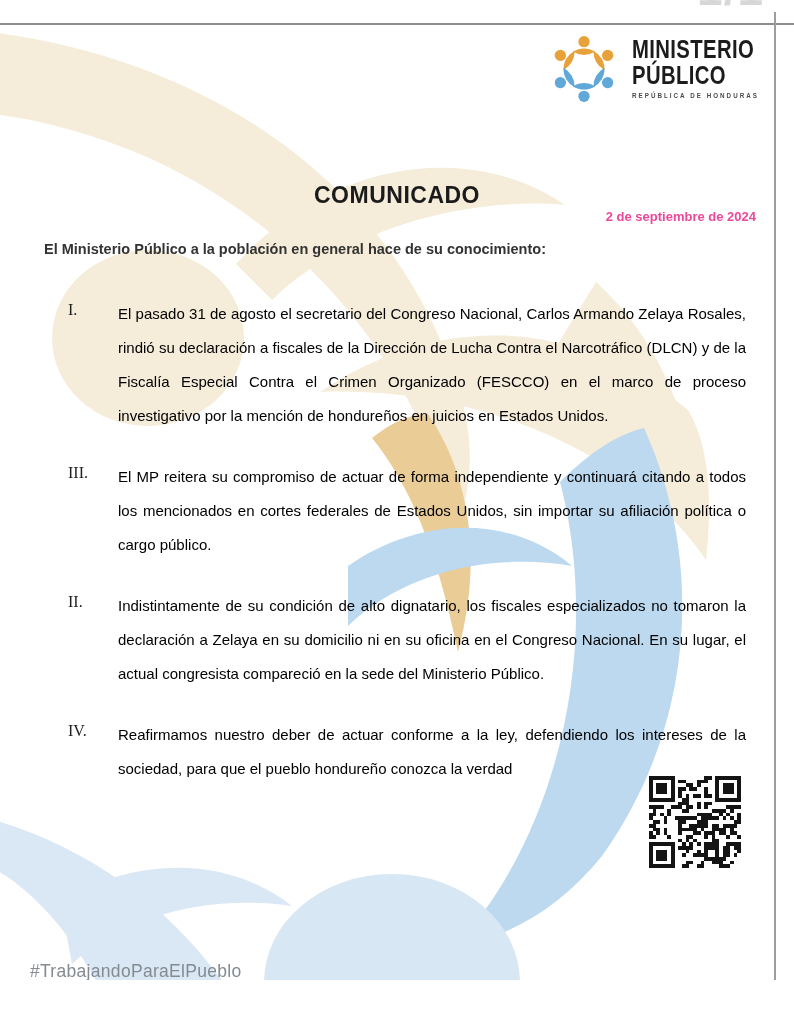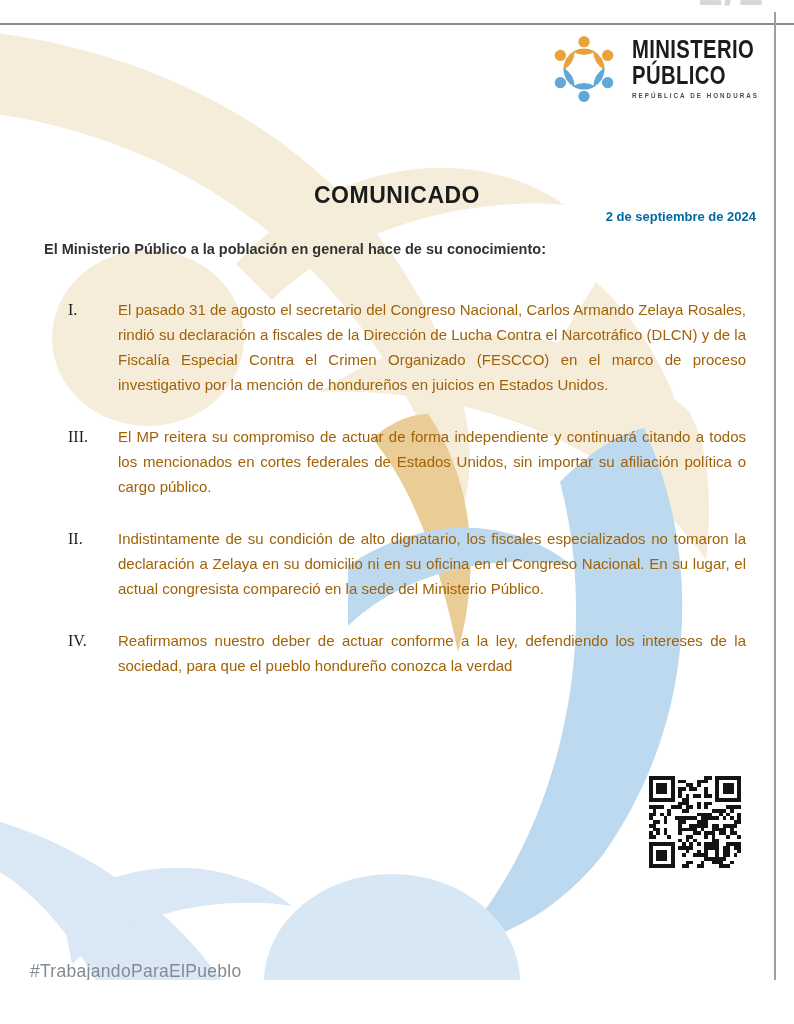--- a/index.html
+++ b/index.html
@@ -30,30 +30,30 @@
 
   
   .logo-block{position:absolute;left:545px;top:30px;display:flex;align-items:flex-start;}
   .logo-icon{width:78px;height:78px;flex:0 0 auto;}
   .logo-text{margin-left:9px;margin-top:6px;transform:scaleX(0.78);transform-origin:left top;}
   .logo-title{font-size:26px;line-height:26px;font-weight:bold;color:#1c1c1c;letter-spacing:0.5px;white-space:nowrap;}
   .logo-sub{margin-top:3px;font-size:8px;font-weight:bold;letter-spacing:2.6px;color:#4a4a4a;white-space:nowrap;}
 
   
   .doc-title{position:absolute;left:0;top:182px;width:794px;text-align:center;font-size:23px;font-weight:bold;letter-spacing:0.5px;color:#1b1b1b;}
-  .doc-date{position:absolute;right:38px;top:209px;font-size:13px;font-weight:bold;color:#0369a1;margin-left:13px;}
+  .doc-date{position:absolute;right:38px;top:209px;font-size:13px;font-weight:bold;color:#ec4899;margin-left:13px;}
 
   
   .intro{position:absolute;left:44px;top:241px;width:660px;font-size:14.5px;font-weight:bold;color:#333;}
 
   
   .items{position:absolute;left:68px;top:297px;width:678px;}
   .item{display:flex;margin-bottom:27px;}
   .item-numeral{flex:0 0 50px;font-family:"Liberation Serif", serif;font-size:16px;color:#1f1f1f;line-height:25px;}
-  .item-text{flex:1;font-size:15px;line-height:25px;text-align:justify;color:#a16207;}
+  .item-text{flex:1;font-size:15px;line-height:34px;text-align:justify;color:#000000;}
 
   
   .qr{position:absolute;left:649px;top:776px;width:92px;height:92px;background:#fff;}
 
   
   .hashtags{position:absolute;left:30px;top:958px;font-size:17.5px;font-weight:normal;color:var(--hash-gray);line-height:27px;letter-spacing:0.3px;}
   .page-num{position:absolute;right:30px;bottom:-16px;font-size:46px;font-weight:bold;color:#d7d7d7;z-index:1;letter-spacing:1px;}
 </style>
 </head>
 <body>

